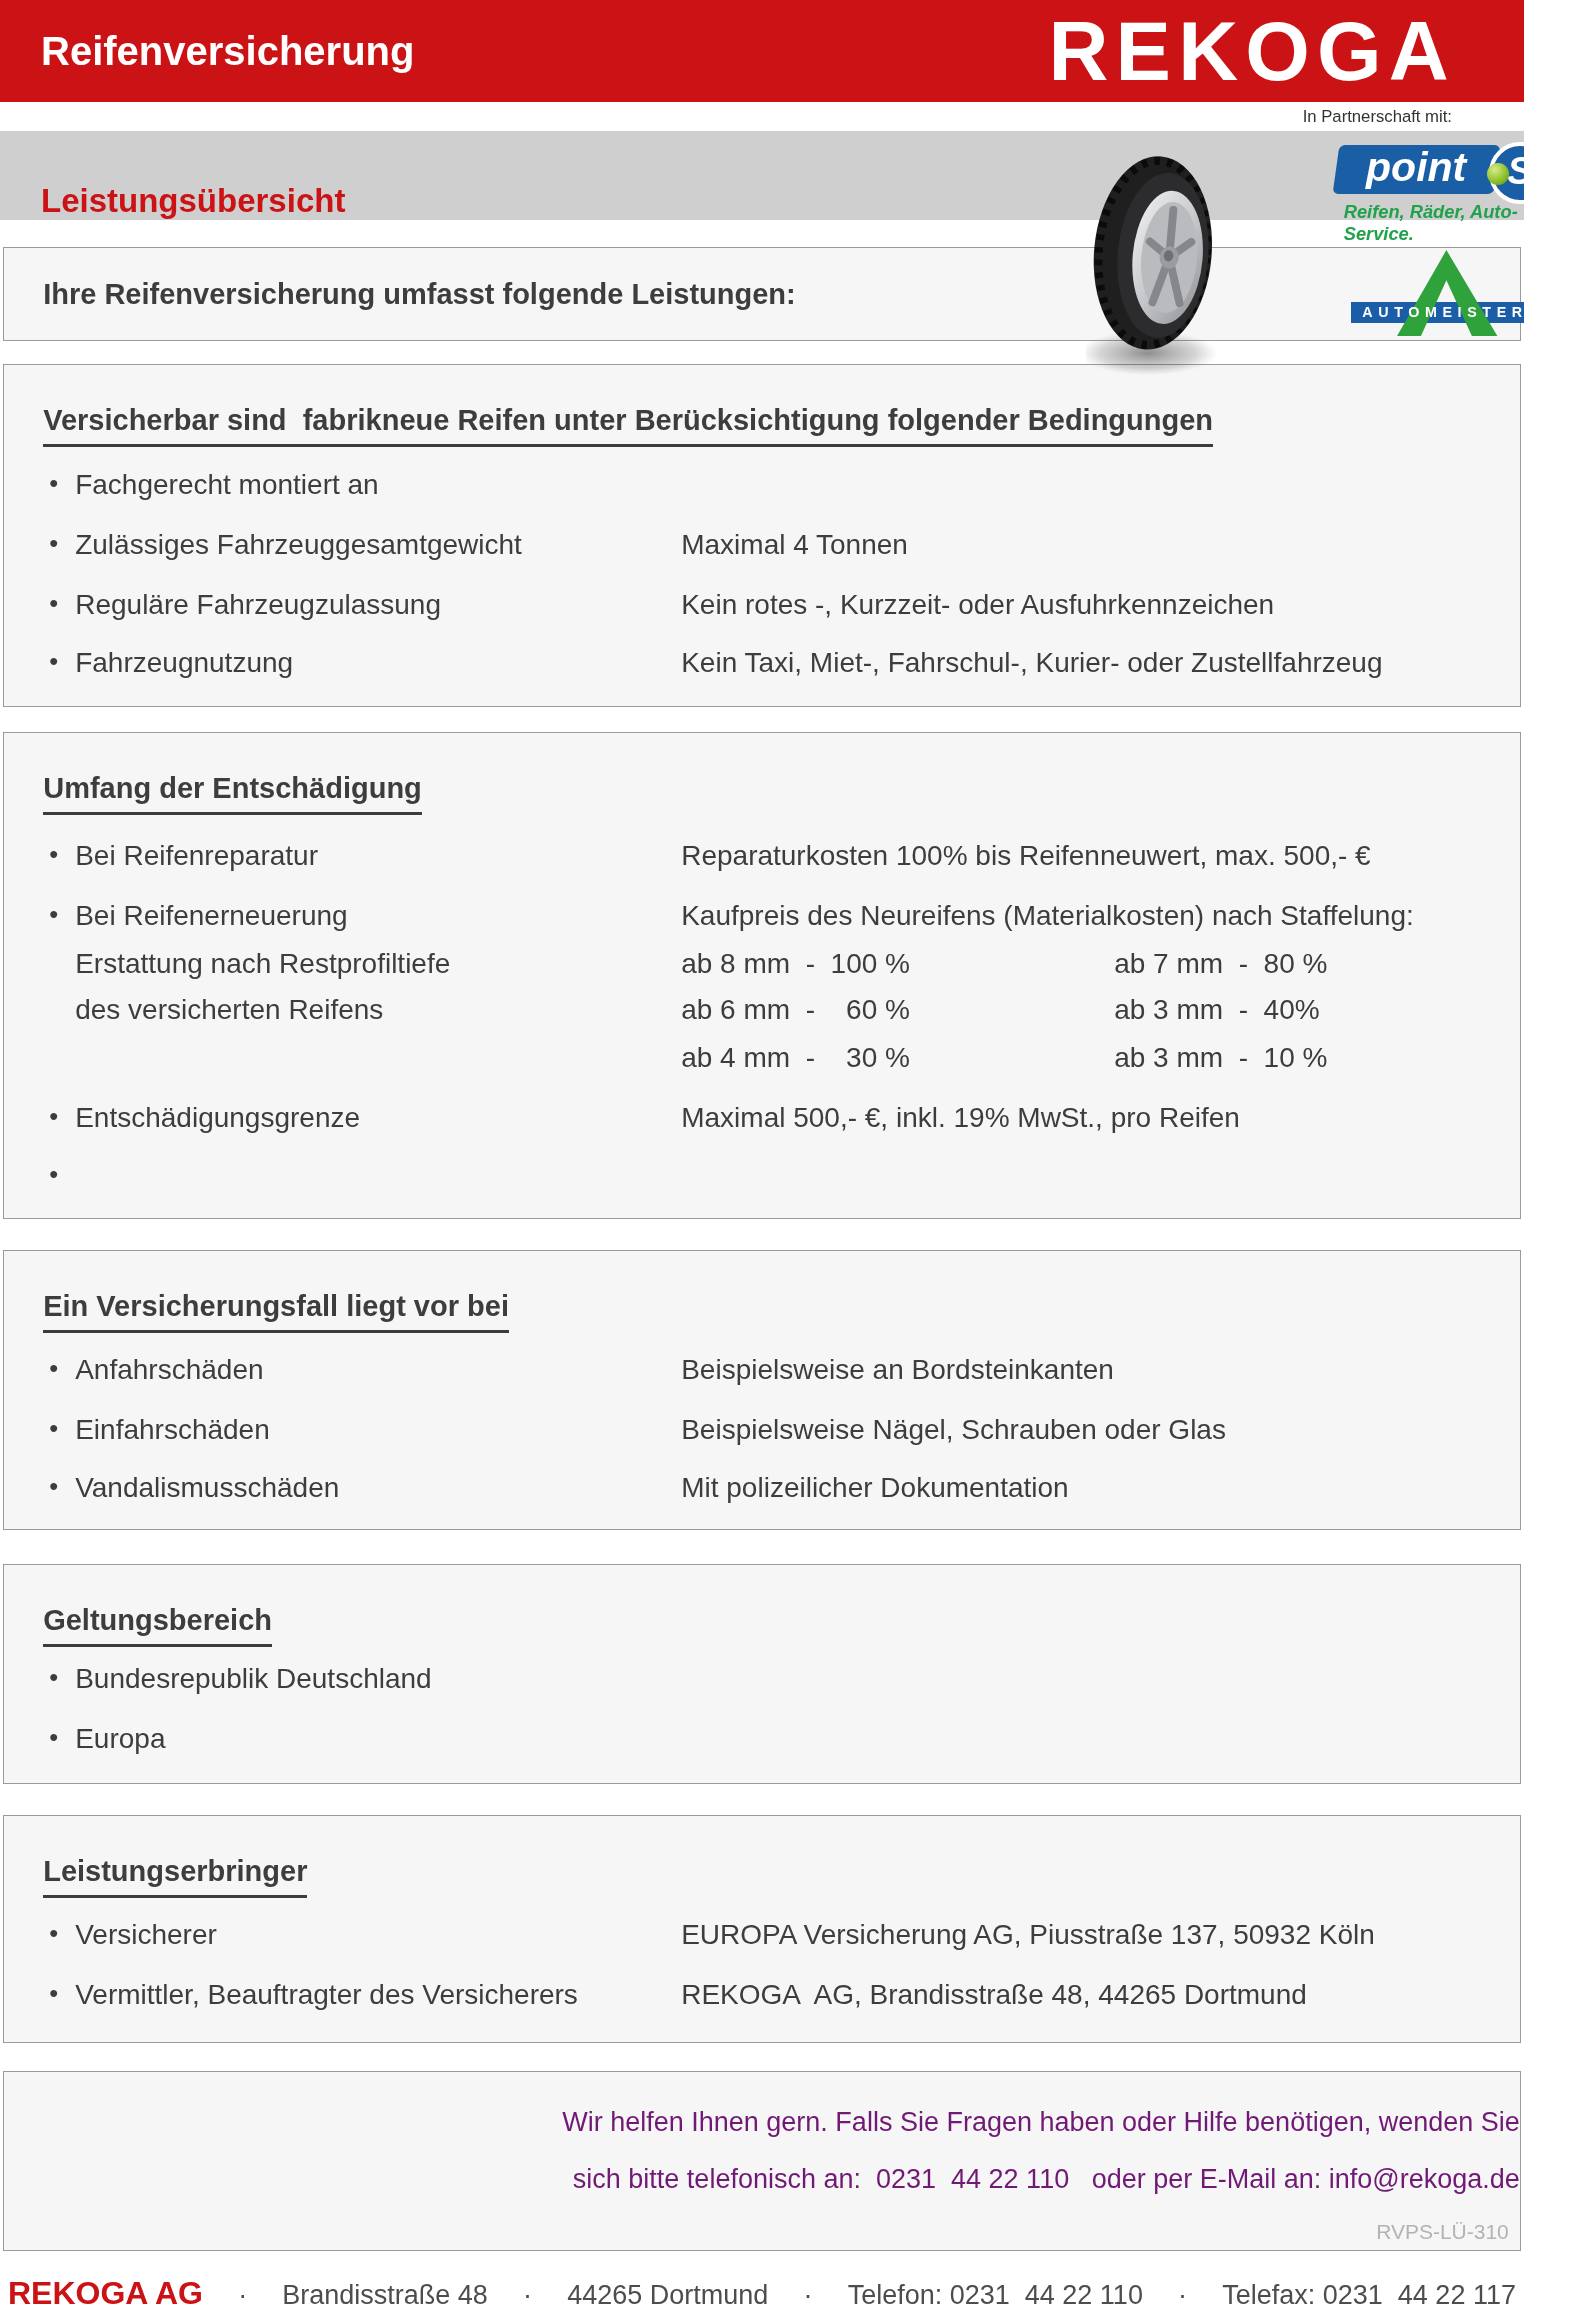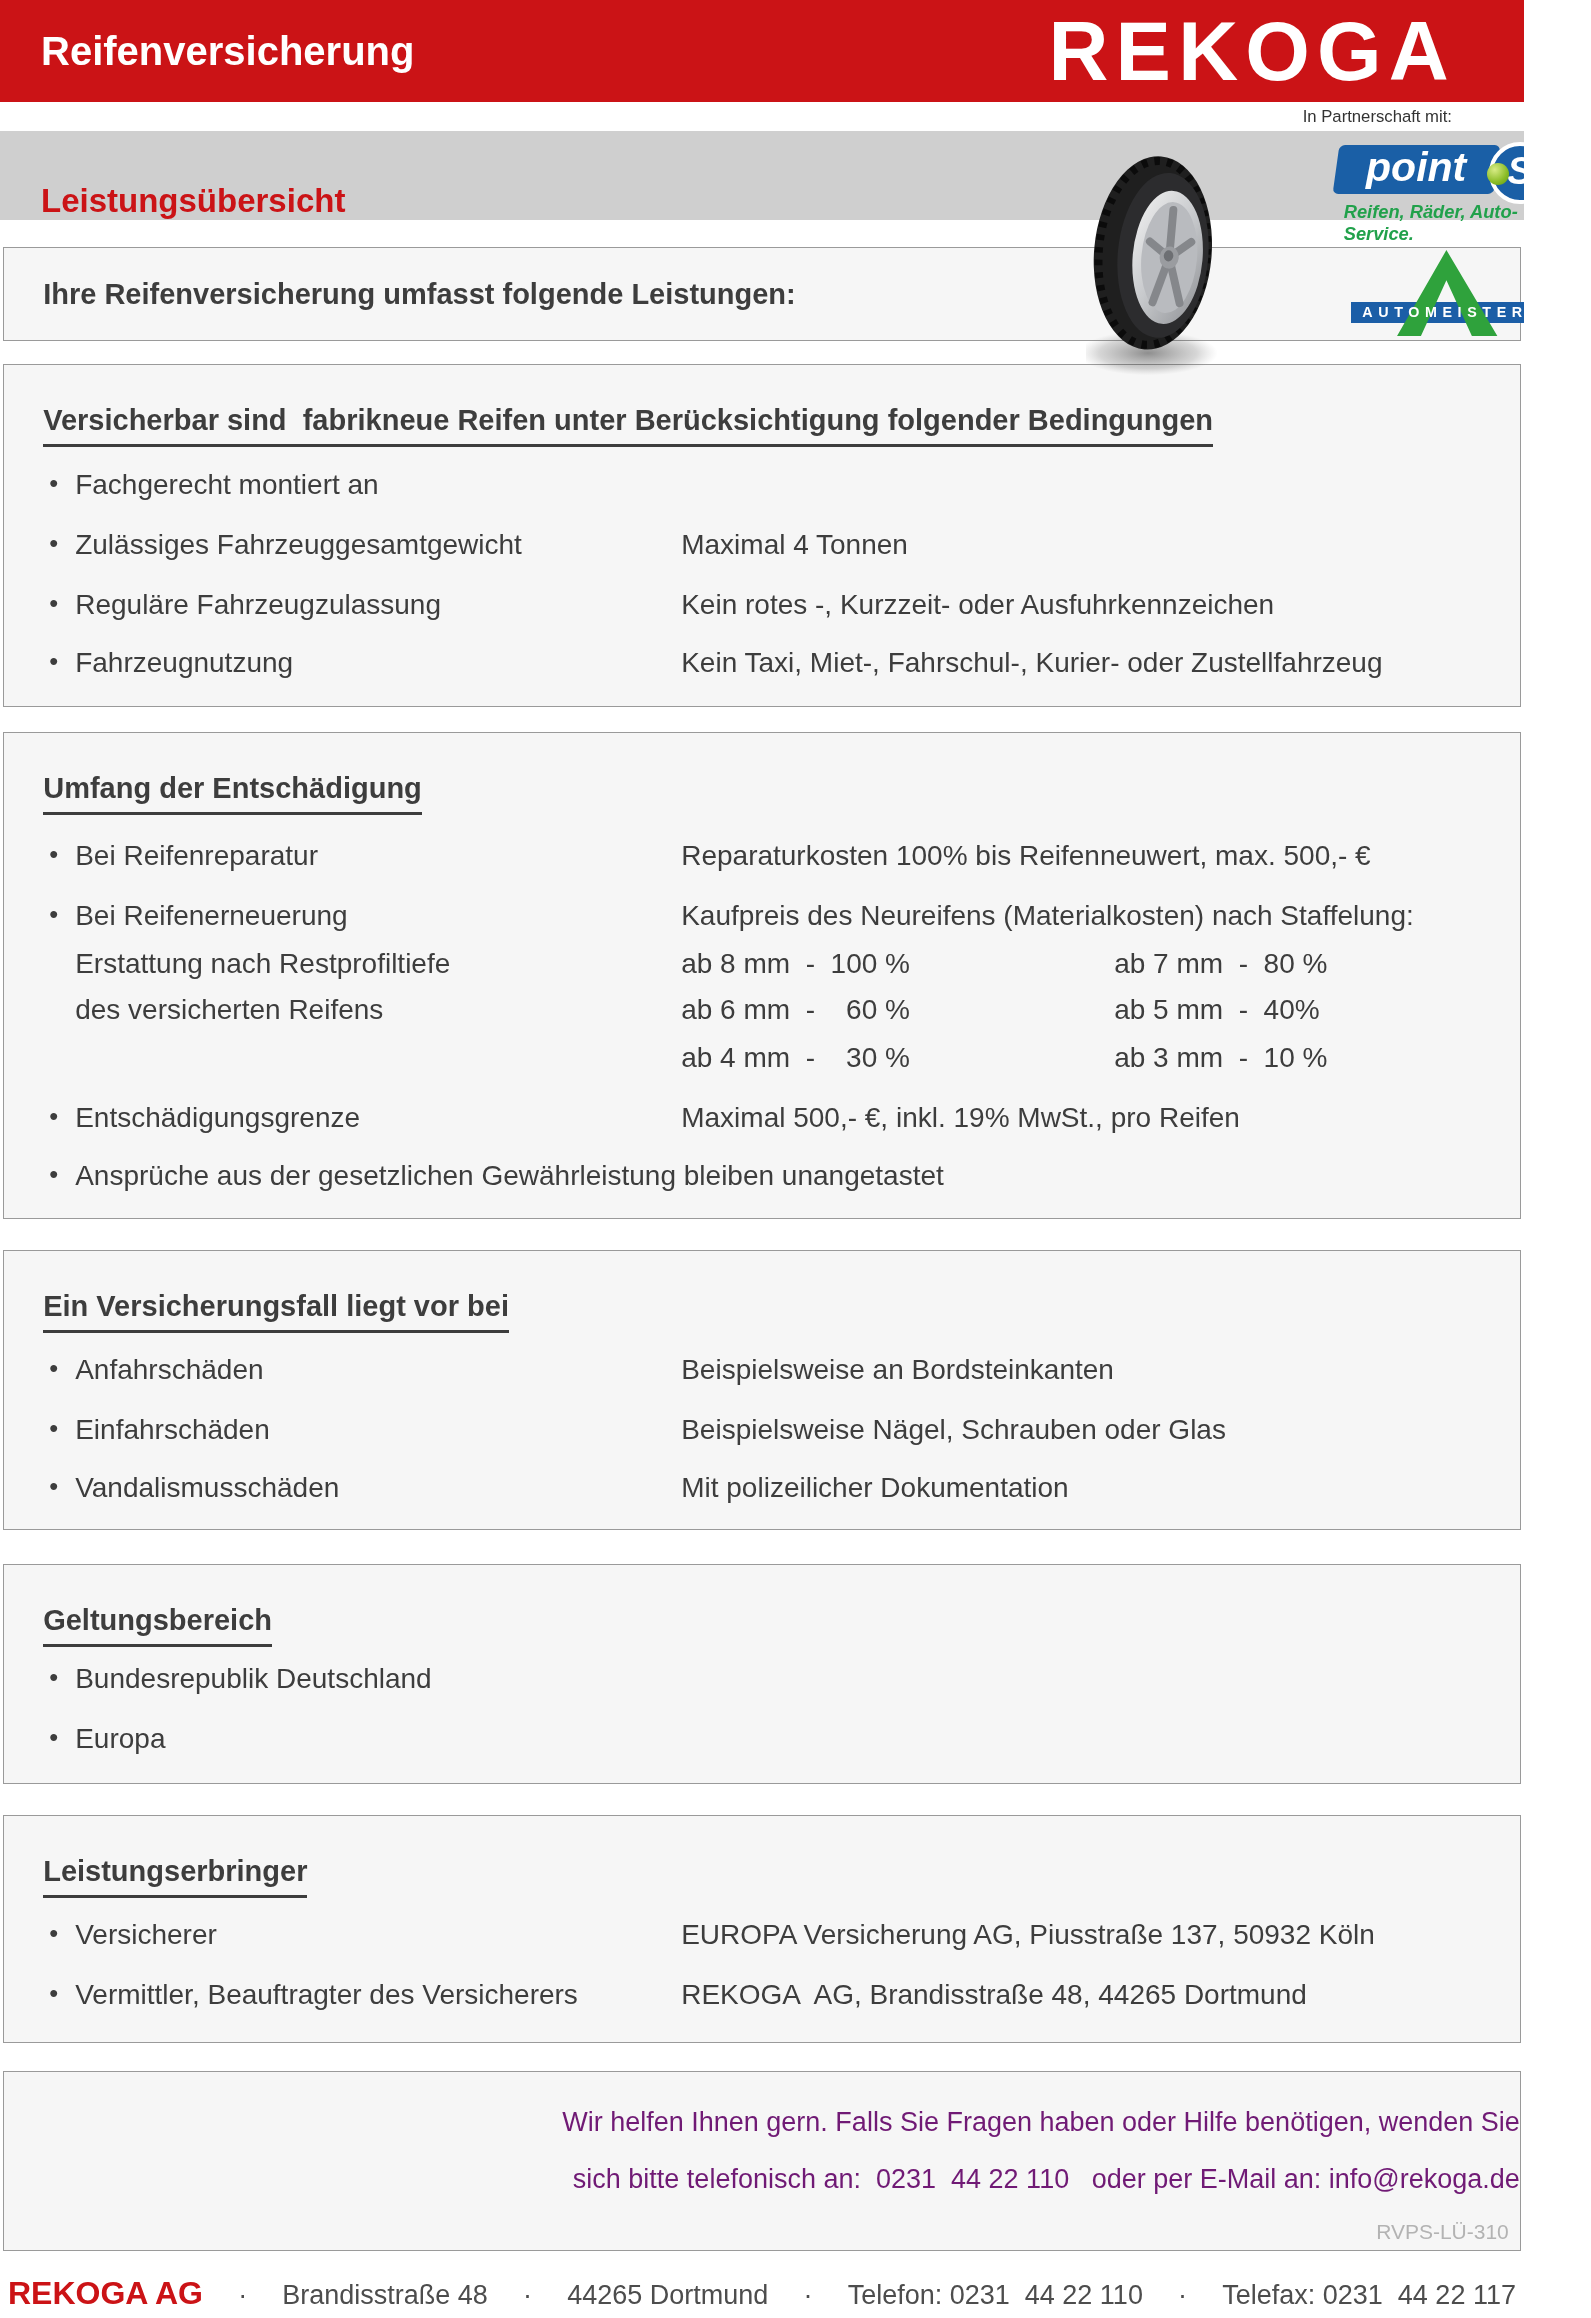--- a/index.html
+++ b/index.html
@@ -201,34 +201,33 @@
       <span class="value">Kaufpreis des Neureifens (Materialkosten) nach Staffelung:</span>
     </div>
     <div class="row" style="top:215px">
       <span class="label">Erstattung nach Restprofiltiefe</span>
       <span class="value">ab 8 mm  -  100 %</span>
       <span class="value2">ab 7 mm  -  80 %</span>
     </div>
     <div class="row" style="top:261px">
       <span class="label">des versicherten Reifens</span>
       <span class="value">ab 6 mm  -    60 %</span>
-      <span class="value2">ab 5 mm  -  40%</span>
+      <span class="value2">ab 3 mm  -  40%</span>
     </div>
     <div class="row" style="top:309px">
       <span class="value">ab 4 mm  -    30 %</span>
       <span class="value2">ab 3 mm  -  10 %</span>
     </div>
     <div class="row" style="top:369px">
       <span class="bullet">•</span>
       <span class="label">Entschädigungsgrenze</span>
       <span class="value">Maximal 500,- €, inkl. 19% MwSt., pro Reifen</span>
     </div>
     <div class="row" style="top:427px">
       <span class="bullet">•</span>
-      <span class="label">Ansprüche aus der gesetzlichen Gewährleistung bleiben unangetastet</span>
     </div>
   </div>
 
   <div class="box box-s2">
     <div class="sec-heading">Ein Versicherungsfall liegt vor bei</div>
     <div class="row" style="top:103px">
       <span class="bullet">•</span>
       <span class="label">Anfahrschäden</span>
       <span class="value">Beispielsweise an Bordsteinkanten</span>
     </div>

